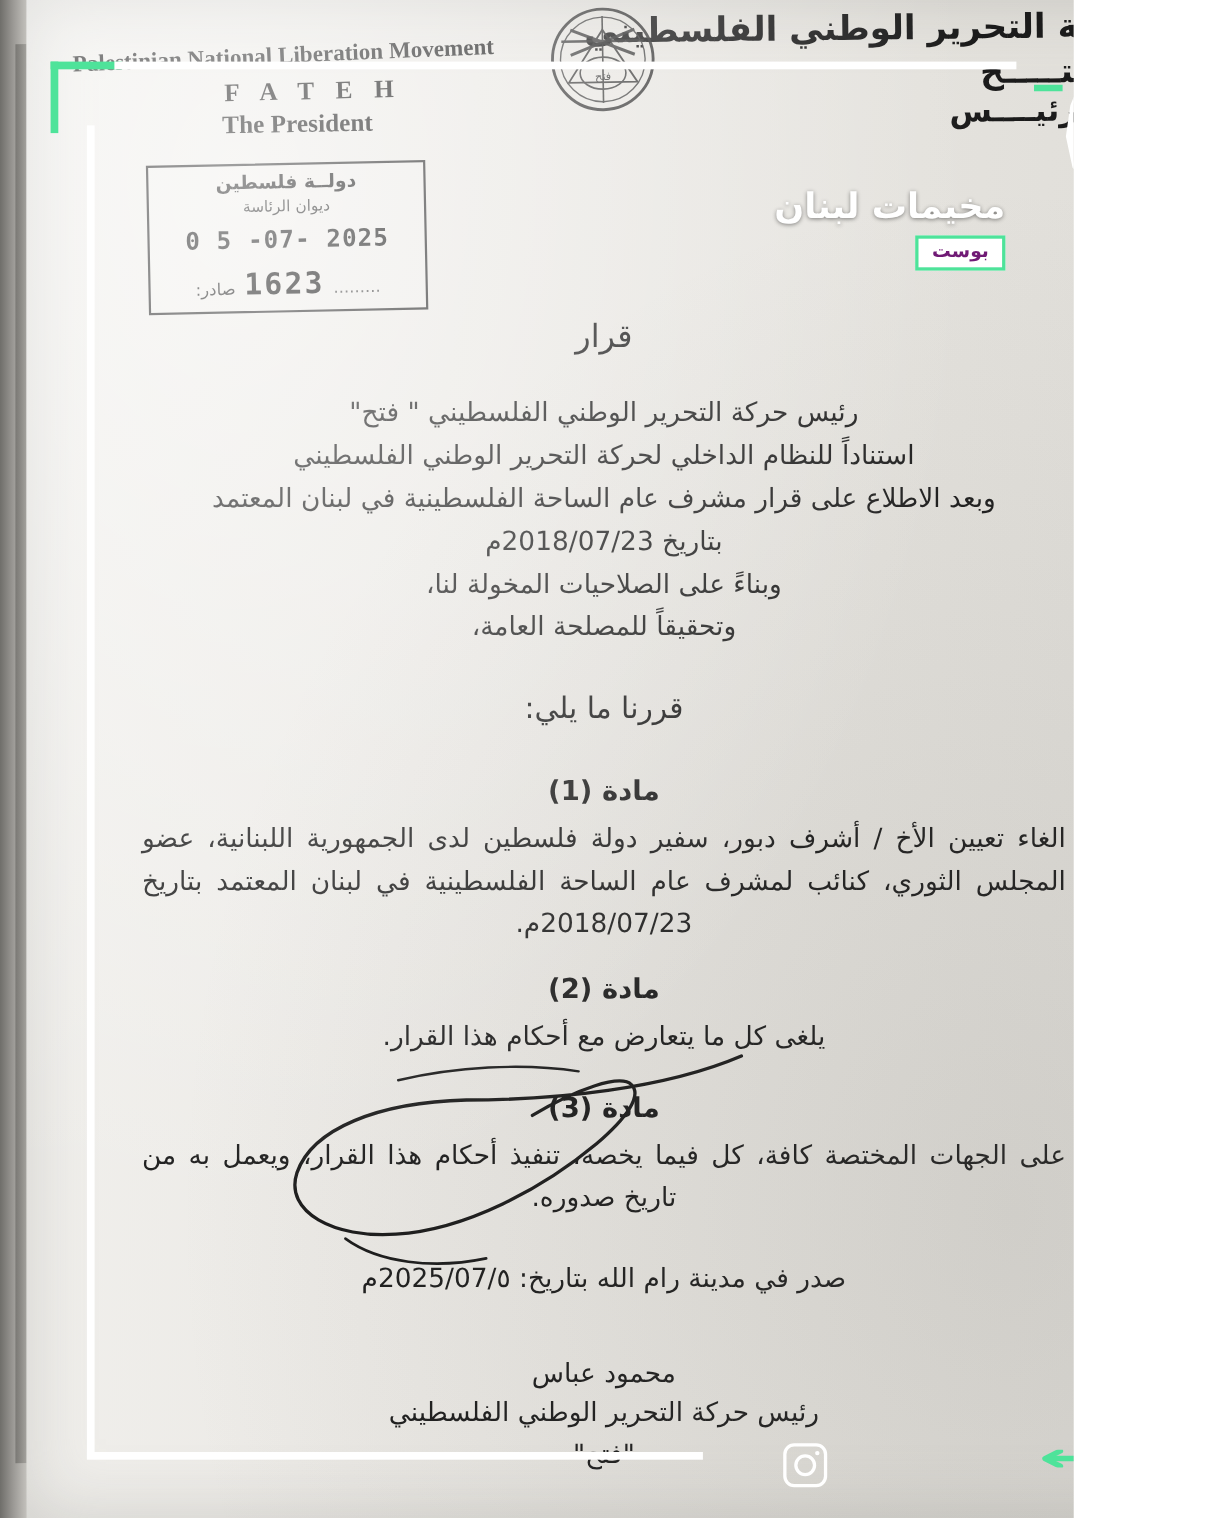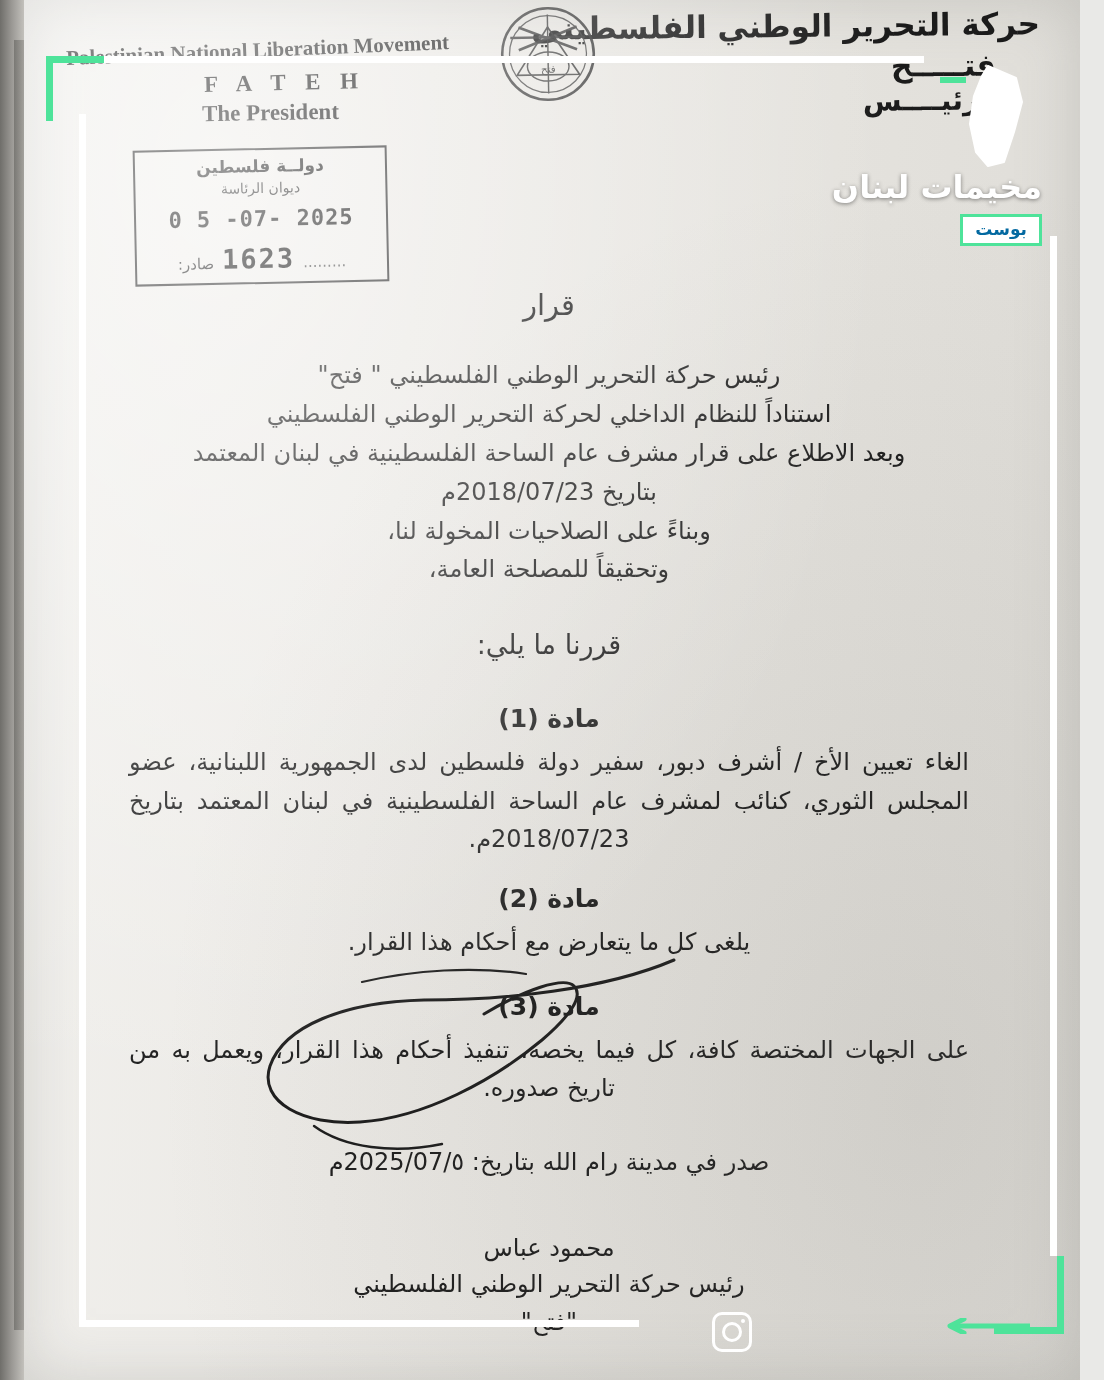--- a/index.html
+++ b/index.html
@@ -5,21 +5,21 @@
   html, body {
     margin: 0;
     padding: 0;
     background: #ffffff;
   }
   body {
     font-family: "Liberation Serif", serif;
   }
   .page {
     position: relative;
-    width: 1104px;
+    width: 976px;
     height: 1380px;
     overflow: hidden;
     background: #e9e9e7;
   }
   
   .paper {
     position: absolute;
     left: 24px;
     top: 0px;
     width: 1056px;
@@ -334,21 +334,21 @@
     font-size: 32px;
     color: #ffffff;
     direction: rtl;
     text-shadow: 0 1px 4px rgba(0,0,0,0.45);
   }
   .brand-badge {
     position: absolute;
     right: 62px;
     top: 214px;
     background: #ffffff;
-    color: #0369a1;
+    color: #701a75;
     font-family: "DejaVu Sans", sans-serif;
     font-weight: bold;
     font-size: 17px;
     padding: 2px 12px 4px 12px;
     border: 3px solid #4ee39a;
     direction: rtl;
   }
   .handle-row {
     position: absolute;
     left: 712px;

